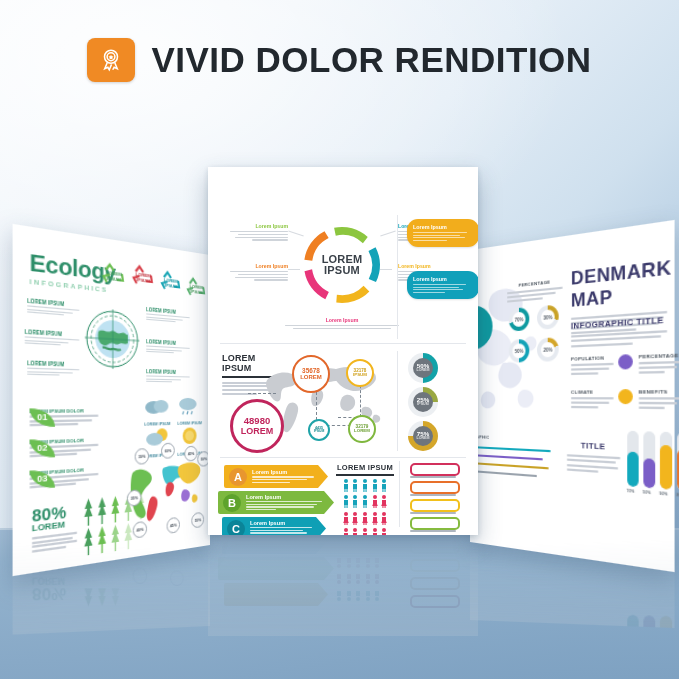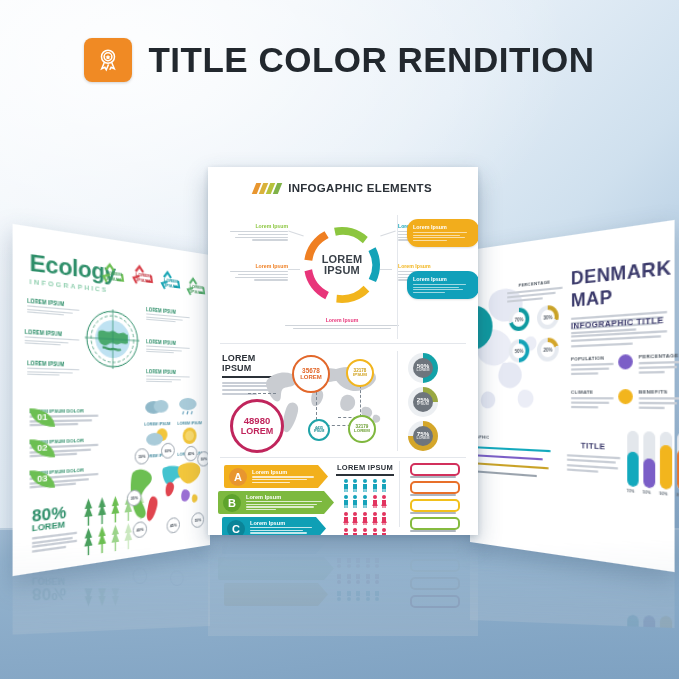--- a/index.html
+++ b/index.html
@@ -196,21 +196,21 @@
   <div class="header">
     <div class="badge">
       <svg width="26" height="26" viewBox="0 0 24 24" fill="none" stroke="#fff" stroke-width="1.4">
         <circle cx="12" cy="9" r="6"></circle>
         <circle cx="12" cy="9" r="3.6"></circle>
         <path d="M12 7.1l.75 1.5 1.65.22-1.2 1.15.29 1.63L12 10.83l-1.49.77.29-1.63-1.2-1.15 1.65-.22z" fill="#fff" stroke="none"></path>
         <path d="M8.7 14.1L6.2 20l2.9-1.3L10.4 21l2.1-5"></path>
         <path d="M15.3 14.1L17.8 20l-2.9-1.3L13.6 21"></path>
       </svg>
     </div>
-    <div class="header-title">TITLE COLOR RENDITION</div>
+    <div class="header-title">VIVID DOLOR RENDITION</div>
   </div>
 
   <div id="left-wrap">
     <div id="left">
 
       <div style="position:absolute;left:14px;top:18px;">
         <div class="eco">Ecology</div>
         <div class="eco-sub">INFOGRAPHICS</div>
       </div>
 
@@ -531,29 +531,20 @@
       <div class="hbar" style="left:0px;top:196px;width:88px;background:#13a9bd;"></div>
       <div class="hbar" style="left:0px;top:204px;width:80px;background:#7b5ec7;"></div>
       <div class="hbar" style="left:0px;top:212px;width:86px;background:#c9a227;"></div>
       <div class="hbar" style="left:0px;top:220px;width:74px;background:#9aa3ad;"></div>
       <div class="lbl" style="position:absolute;left:0;top:184px;">GRAPHIC</div>
     </div>
   </div>
 
   <div class="poster" id="center">
 
-    <div class="head">
-      <div class="stripes">
-        <i style="background:#e8962f"></i>
-          <i style="background:#d9b23a"></i>
-          <i style="background:#b6c23c"></i>
-          <i style="background:#7fb248"></i>
-      </div>
-      <div class="t">INFOGAPHIC ELEMENTS</div>
-    </div>
 
     <div class="cyc">
       <svg width="92" height="92" viewBox="0 0 92 92">
         <g transform="translate(46,46)">
           <path d="M0,-38 A38,38 0 0,1 31,-22 L25,-17 A30,30 0 0,0 0,-30 Z" fill="#8cc63f" transform="rotate(-12)"></path>
           <path d="M0,-38 A38,38 0 0,1 31,-22 L25,-17 A30,30 0 0,0 0,-30 Z" fill="#14a3b8" transform="rotate(62)"></path>
           <path d="M0,-38 A38,38 0 0,1 31,-22 L25,-17 A30,30 0 0,0 0,-30 Z" fill="#f2b51d" transform="rotate(134)"></path>
           <path d="M0,-38 A38,38 0 0,1 31,-22 L25,-17 A30,30 0 0,0 0,-30 Z" fill="#e8357a" transform="rotate(206)"></path>
           <path d="M0,-38 A38,38 0 0,1 31,-22 L25,-17 A30,30 0 0,0 0,-30 Z" fill="#ef7f22" transform="rotate(278)"></path>
         </g>

